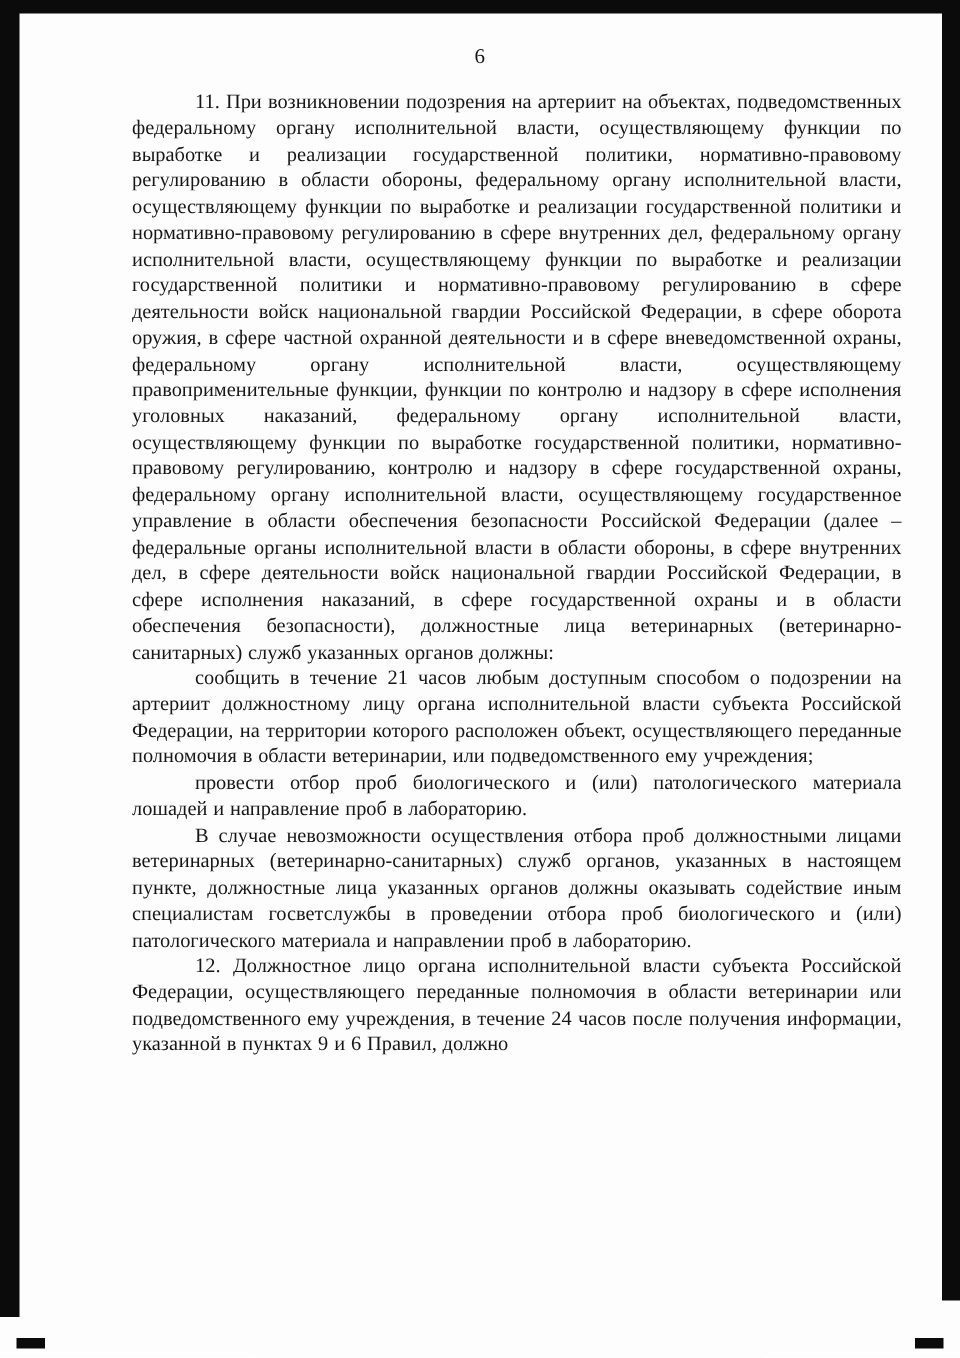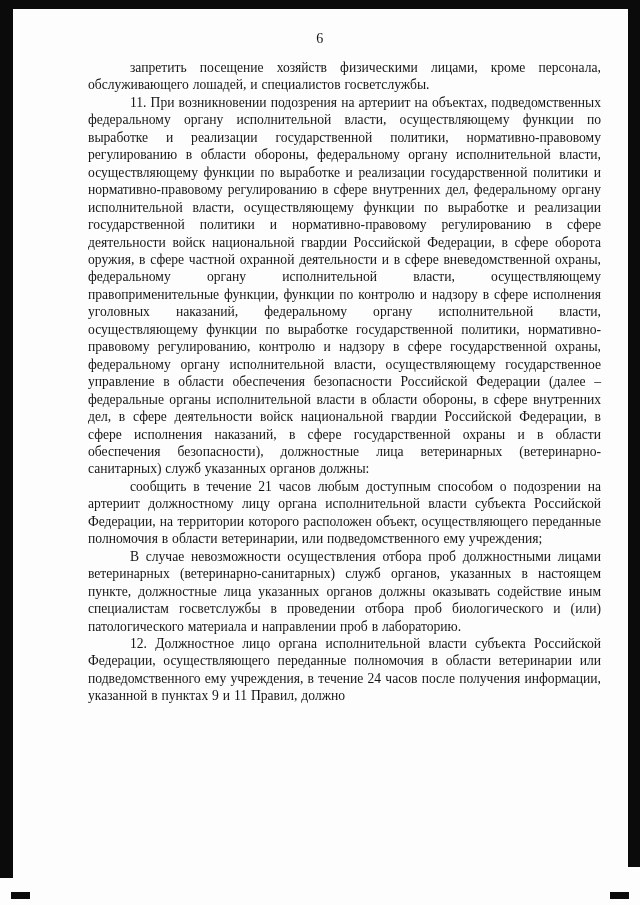--- a/index.html
+++ b/index.html
@@ -57,20 +57,20 @@
 
   <div class="edge edge-top"></div>
   <div class="edge edge-left"></div>
   <div class="edge edge-right"></div>
   <div class="corner-mark corner-bl"></div>
   <div class="corner-mark corner-br"></div>
 
   <div class="page-number">6</div>
 
   <div class="doc-content">
-    <p>запретить посещение хозяйств физическими лицами, кроме персонала, обслуживающего лошадей, и специалистов госветслужбы.</p>
     <p>11. При возникновении подозрения на артериит на объектах, подведомственных федеральному органу исполнительной власти, осуществляющему функции по выработке и реализации государственной политики, нормативно-правовому регулированию в области обороны, федеральному органу исполнительной власти, осуществляющему функции по выработке и реализации государственной политики и нормативно-правовому регулированию в сфере внутренних дел, федеральному органу исполнительной власти, осуществляющему функции по выработке и реализации государственной политики и нормативно-правовому регулированию в сфере деятельности войск национальной гвардии Российской Федерации, в сфере оборота оружия, в сфере частной охранной деятельности и в сфере вневедомственной охраны, федеральному органу исполнительной власти, осуществляющему правоприменительные функции, функции по контролю и надзору в сфере исполнения уголовных наказаний, федеральному органу исполнительной власти, осуществляющему функции по выработке государственной политики, нормативно-правовому регулированию, контролю и надзору в сфере государственной охраны, федеральному органу исполнительной власти, осуществляющему государственное управление в области обеспечения безопасности Российской Федерации (далее – федеральные органы исполнительной власти в области обороны, в сфере внутренних дел, в сфере деятельности войск национальной гвардии Российской Федерации, в сфере исполнения наказаний, в сфере государственной охраны и в области обеспечения безопасности), должностные лица ветеринарных (ветеринарно-санитарных) служб указанных органов должны:</p>
     <p>сообщить в течение 21 часов любым доступным способом о подозрении на артериит должностному лицу органа исполнительной власти субъекта Российской Федерации, на территории которого расположен объект, осуществляющего переданные полномочия в области ветеринарии, или подведомственного ему учреждения;</p>
+    <p>провести отбор проб биологического и (или) патологического материала лошадей и направление проб в лабораторию.</p>
     <p>В случае невозможности осуществления отбора проб должностными лицами ветеринарных (ветеринарно-санитарных) служб органов, указанных в настоящем пункте, должностные лица указанных органов должны оказывать содействие иным специалистам госветслужбы в проведении отбора проб биологического и (или) патологического материала и направлении проб в лабораторию.</p>
-    <p>12. Должностное лицо органа исполнительной власти субъекта Российской Федерации, осуществляющего переданные полномочия в области ветеринарии или подведомственного ему учреждения, в течение 24 часов после получения информации, указанной в пунктах 9 и 11 Правил, должно</p>
+    <p>12. Должностное лицо органа исполнительной власти субъекта Российской Федерации, осуществляющего переданные полномочия в области ветеринарии или подведомственного ему учреждения, в течение 24 часов после получения информации, указанной в пунктах 9 и 6 Правил, должно</p>
   </div>
 
 </div>
 
 </body></html>

